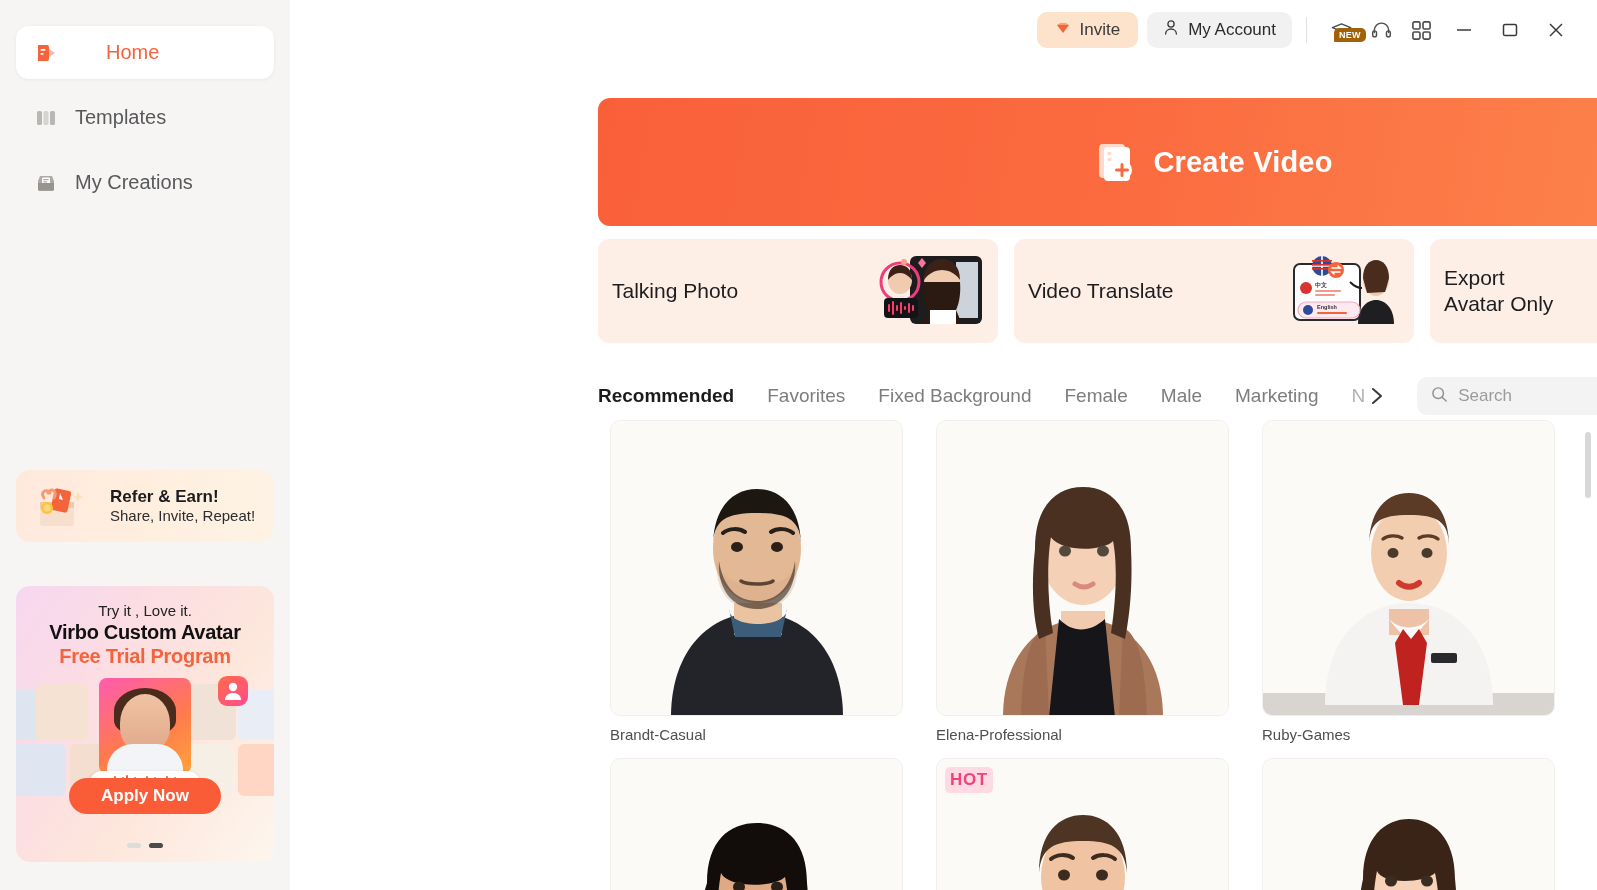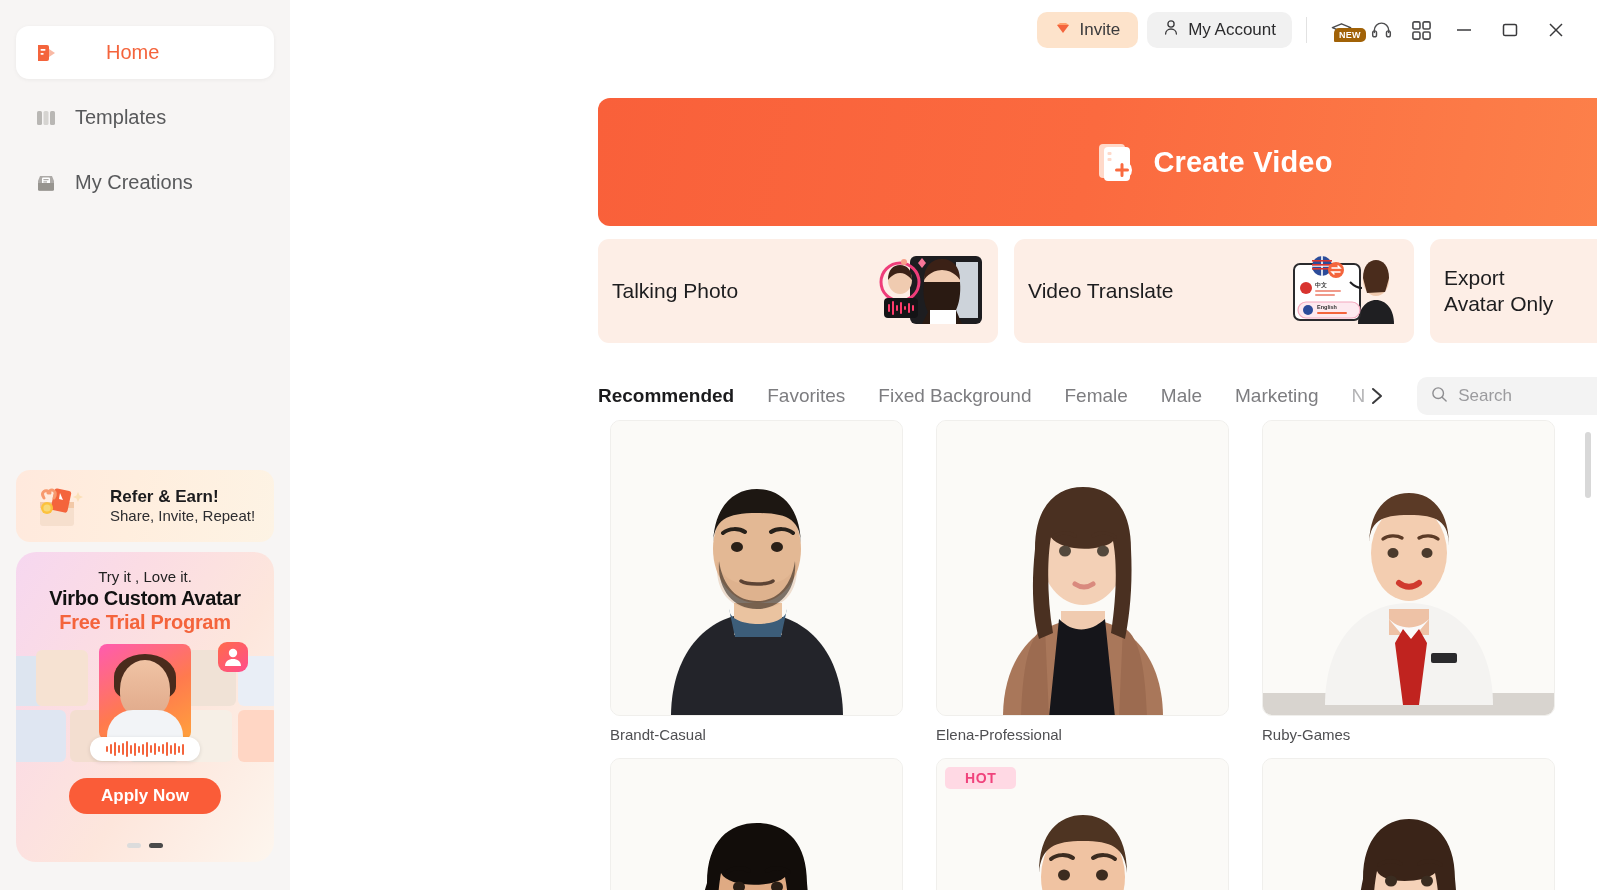--- a/index.html
+++ b/index.html
@@ -49,22 +49,22 @@
     border-radius: 14px;
     background: linear-gradient(100deg, #ffe9dd 0%, #ffeede 45%, #fdf3e4 100%);
     display: flex; align-items: center; gap: 20px; padding: 0 12px; cursor: pointer;
   }
   .gift { width: 62px; height: 56px; flex: 0 0 62px; position: relative; }
   .refer-txt { line-height: 1.25; }
   .refer-t1 { font-size: 17px; font-weight: bold; color: #1c1c1e; }
   .refer-t2 { font-size: 15px; color: #2d2d30; }
 
   .promo-avatar {
-    position: absolute; left: 16px; bottom: 28px; width: 258px; height: 310px;
-    border-radius: 20px; overflow: hidden; cursor: pointer;
+    position: absolute; left: 16px; bottom: 28px; width: 258px; height: 276px;
+    border-radius: 14px; overflow: hidden; cursor: pointer;
     background: linear-gradient(125deg, #f6d7f0 0%, #fbdce4 28%, #fde6dc 60%, #fdf6ee 100%);
     margin-top: 28px;
   }
   .pa-head { text-align: center; padding-top: 16px; }
   .pa-t1 { font-size: 15px; color: #222; }
   .pa-t2 { font-size: 20px; font-weight: bold; color: #111; margin-top: 2px; letter-spacing: -.3px; }
   .pa-t3 { font-size: 20px; font-weight: bold; color: #f4643c; margin-top: 1px; letter-spacing: -.3px; }
   .pa-collage { position: relative; height: 125px; margin-top: 8px; }
   .pa-tile { position: absolute; border-radius: 6px; }
   .pa-center {
@@ -177,21 +177,21 @@
   }
   .grid-inner { display: flex; flex-wrap: wrap; gap: 15px; }
   .avcard { width: 311px; cursor: pointer; }
   .avthumb {
     width: 293px; height: 296px; border-radius: 10px;
     background: #fbfaf7; border: 1px solid #f0efec; position: relative; overflow: hidden;
   }
   .avname { font-size: 15px; color: #4f4f52; margin-top: 10px; }
   .hot {
     position: absolute; left: 8px; top: 8px; background: #ffd9e4; color: #f0437c;
-    font-size: 14px; font-weight: bold; padding: 3px 20px; border-radius: 5px; letter-spacing: .6px; z-index: 3;
+    font-size: 17px; font-weight: bold; padding: 3px 5px; border-radius: 5px; letter-spacing: .6px; z-index: 3;
   }
   .scrollbar { position: absolute; right: 6px; top: 432px; width: 6px; height: 455px; }
   .sb-thumb { width: 6px; height: 66px; border-radius: 3px; background: #d8d8d8; cursor: pointer; }
 </style>
 </head>
 <body>
 
 <div class="app">
 
   <aside class="sidebar">

